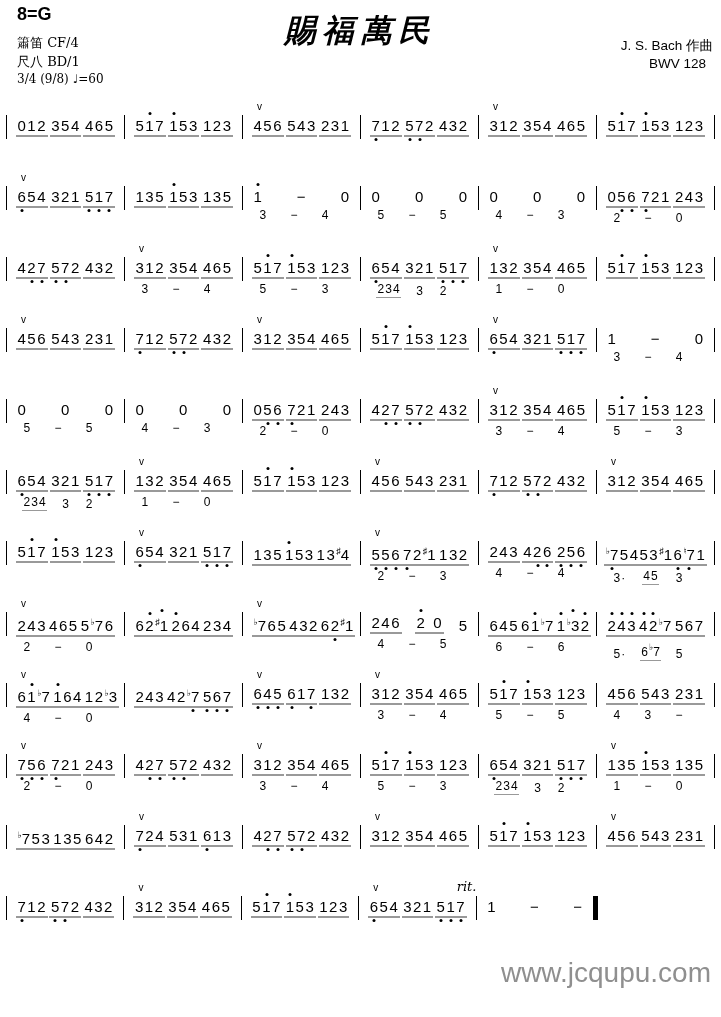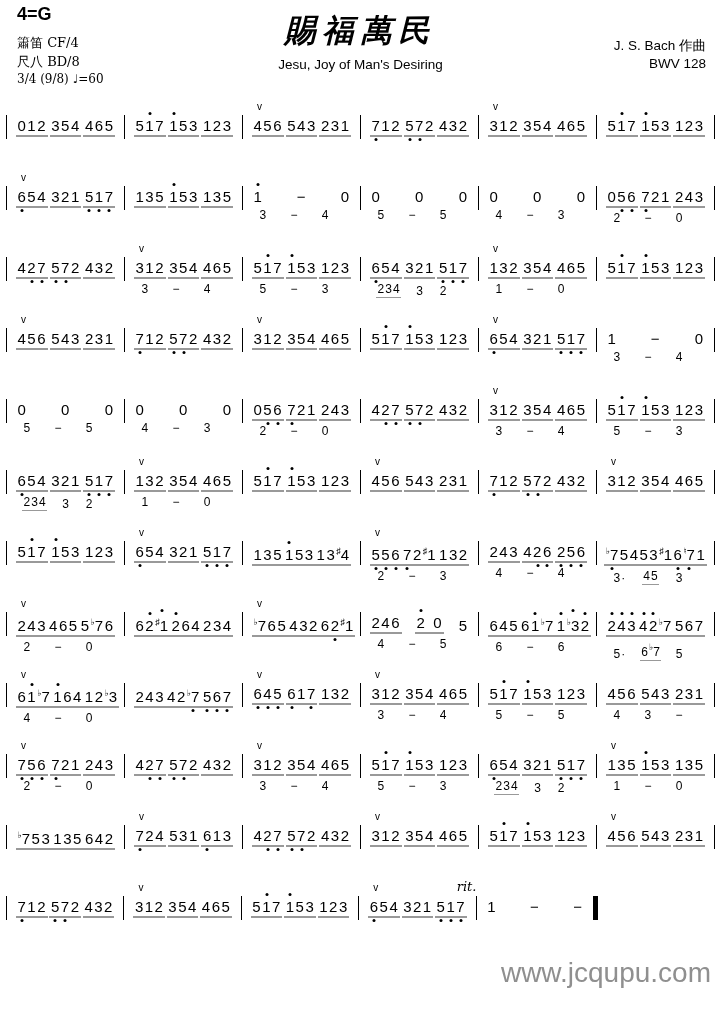--- a/index.html
+++ b/index.html
@@ -6,21 +6,21 @@
   .page{position:relative;width:721px;height:1017px;background:#fff;color:#000;overflow:hidden;
         font-family:"Liberation Sans",sans-serif;}
   
   header{position:relative;height:98px;}
   .key{position:absolute;left:17px;top:4px;font-size:18px;font-weight:bold;}
   .title{position:absolute;left:0;right:0;top:10px;text-align:center;
          font-family:"DejaVu Serif",serif;font-size:31px;font-weight:700;letter-spacing:7px;font-style:italic;}
   .inst{position:absolute;left:17px;font-size:13px;font-family:"DejaVu Serif",serif;text-align:center;}
   .inst1{top:34px}.inst2{top:53px}
   .subtitle{position:absolute;left:0;right:0;top:57px;text-align:center;font-size:13.5px;}
-  .composer{position:absolute;right:15px;top:37px;font-size:13.5px;}
+  .composer{position:absolute;right:8px;top:37px;font-size:13.5px;}
   .opus{position:absolute;right:15px;top:56px;font-size:13.5px;}
   .meter{position:absolute;left:17px;top:72px;font-family:"DejaVu Serif",serif;font-size:12px;}
   
   #score{padding:2px 6px 0 6px;}
   .row{display:flex;align-items:flex-start;height:71px;box-sizing:border-box;padding-top:17px;width:709px;}
   .row.short{width:592px;}
   .barline{width:1px;height:24px;background:#000;margin-top:-2px;flex:none;}
   .finalbar{width:5px;height:24px;background:#000;margin-top:-2px;flex:none;}
   .measure{flex:1;position:relative;min-width:0;}
   .mline{display:flex;justify-content:space-between;align-items:flex-end;padding:0 9px;
@@ -45,25 +45,24 @@
   .note-line{font-size:13.5px;line-height:17px;font-family:"DejaVu Serif",serif;}
   .note-line .b{font-weight:bold;}
   .note-line .u{text-decoration:underline;}
   .site{text-align:right;font-size:28px;color:#8f8f8f;padding-right:4px;margin-top:1px;}
 </style>
 </head>
 <body>
 
 <div class="page">
   <header>
-    <div class="key">4=G</div>
+    <div class="key">8=G</div>
     <div class="title">賜福萬民</div>
     <div class="inst inst1">簫笛 CF/4</div>
-    <div class="inst inst2">尺八 BD/8</div>
-    <div class="subtitle">Jesu, Joy of Man's Desiring</div>
+    <div class="inst inst2">尺八 BD/1</div>
     <div class="composer">J. S. Bach 作曲</div>
     <div class="opus">BWV 128</div>
     <div class="meter">
       <span>3/4 (9/8)</span>
       <span>♩=60</span>
     </div>
   </header>
 
   <main id="score">
       <div class="row">

